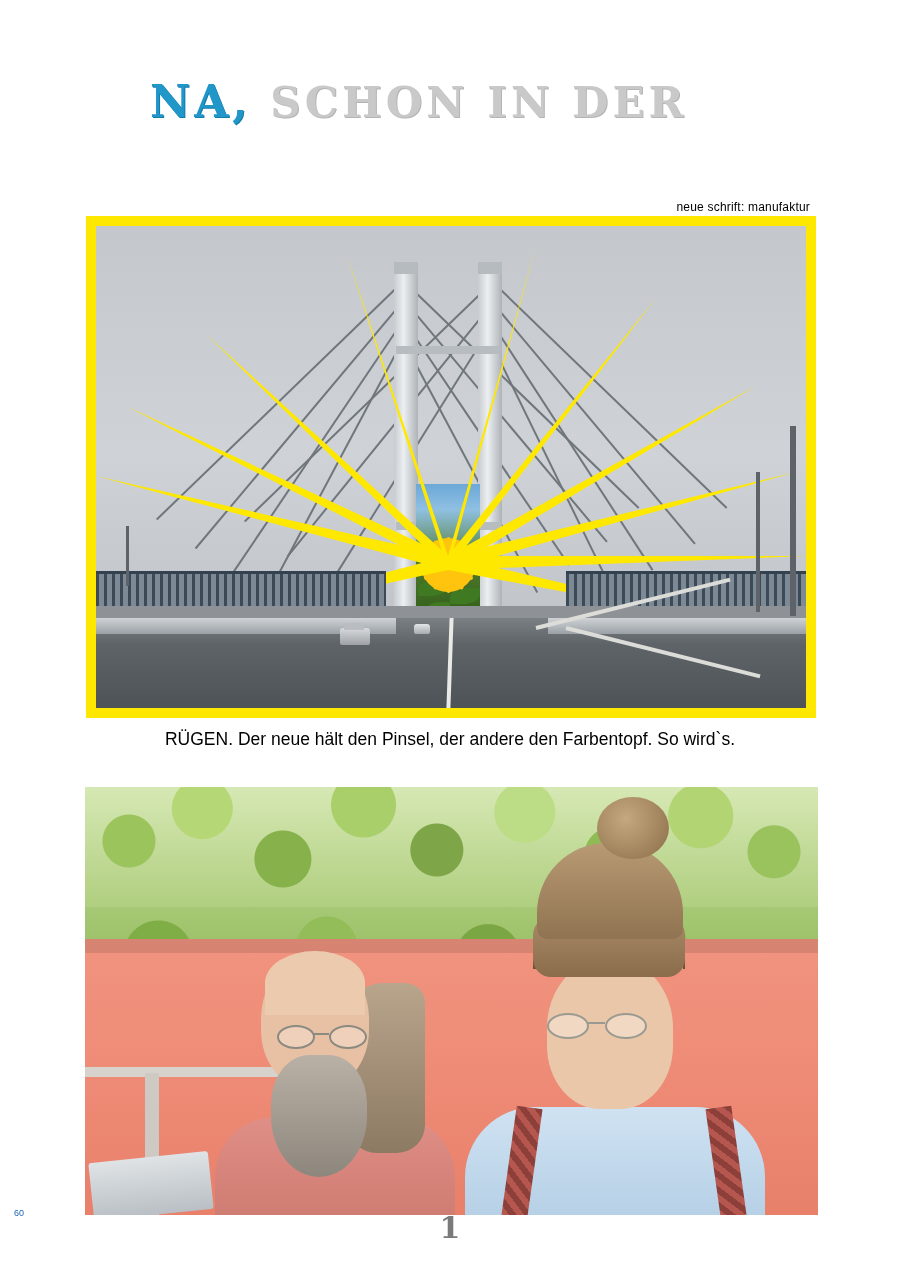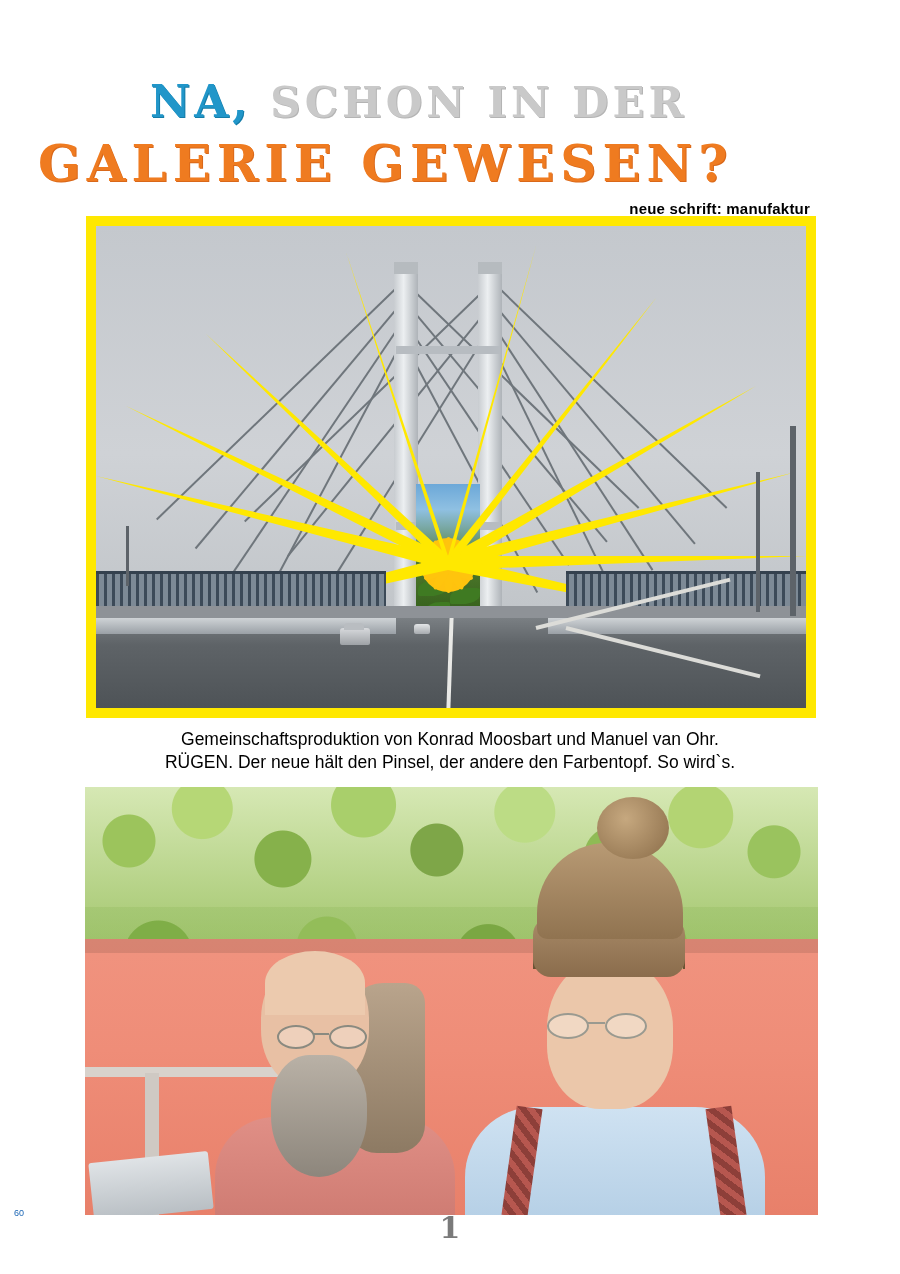--- a/index.html
+++ b/index.html
@@ -80,22 +80,22 @@
     font-weight: bold;
     color: #00a6e0;
     letter-spacing: 0px;
   }
 
   .subnote {
     position: absolute;
     right: 90px;
     top: 186px;
     font-family: "Liberation Sans", sans-serif;
-    font-size: 15px;
-    font-weight: bold;
+    font-size: 12px;
+    font-weight: normal;
     color: #000;
     letter-spacing: 0.2px;
   }
 
   
   .bridge-frame {
     position: absolute;
     left: 86px;
     top: 202px;
     width: 730px;
@@ -424,21 +424,20 @@
 </head>
 <body>
 
 <div class="page">
 
   <div class="header">
     <div class="title-line1">
       <span class="t-na">NA,</span>
       <span class="t-grey">SCHON IN DER</span>
     </div>
-    <div class="title-line2">GALERIE  GEWESEN?</div>
     <div class="subnote">neue schrift: manufaktur</div>
   </div>
 
   <div class="bridge-frame">
     <div class="bridge-inner">
       <div class="sky"></div>
 
       <div class="cable" style="left:306px; top:52px; width:330px; height:2px; transform: rotate(44deg);"></div>
       <div class="cable" style="left:306px; top:70px; width:320px; height:2px; transform: rotate(50deg);"></div>
       <div class="cable" style="left:306px; top:90px; width:300px; height:2px; transform: rotate(56deg);"></div>
@@ -511,21 +510,20 @@
       <div class="lane-left"></div>
       <div class="car car1"></div>
       <div class="car car2"></div>
       <div class="pole" style="left:694px; top:200px; width:6px; height:190px;"></div>
       <div class="pole" style="left:660px; top:246px; width:4px; height:140px;"></div>
       <div class="pole" style="left:30px; top:300px; width:3px; height:60px;"></div>
     </div>
   </div>
 
   <div class="caption">
-    <div>Gemeinschaftsproduktion von Konrad Moosbart und Manuel van Ohr.</div>
     <div>RÜGEN. Der neue hält den Pinsel, der andere den Farbentopf. So wird`s.</div>
   </div>
 
   <div class="photo">
     <div class="foliage"></div>
     <div class="foliage2"></div>
     <div class="salmon-wall"></div>
     <div class="wall-shadow"></div>
     <div class="rail-bar"></div>
     <div class="rail-post"></div>

